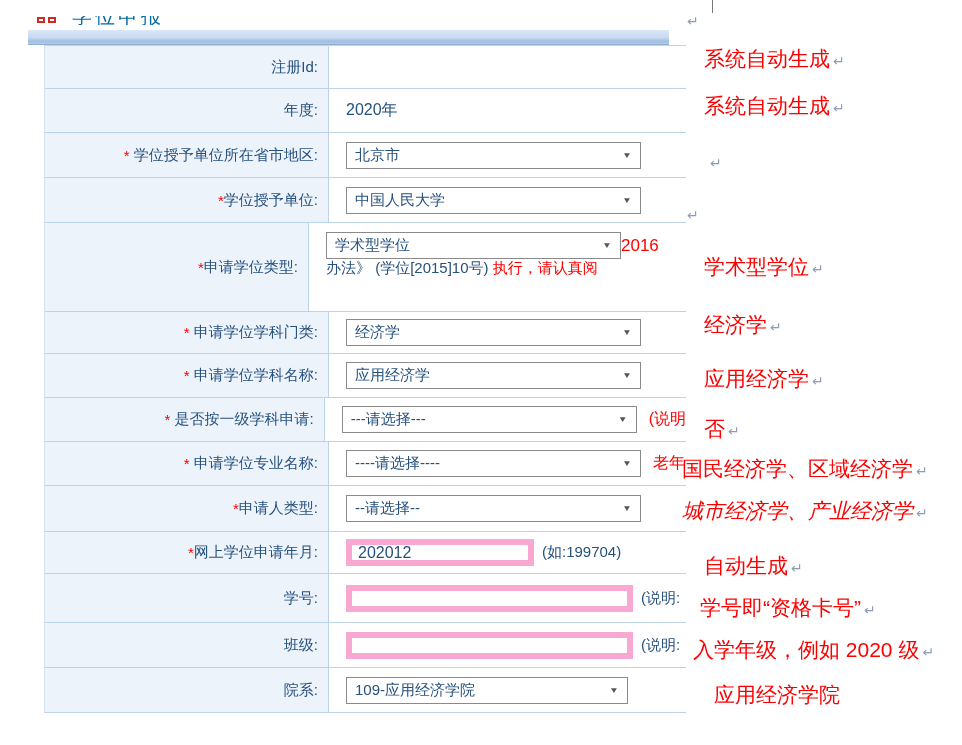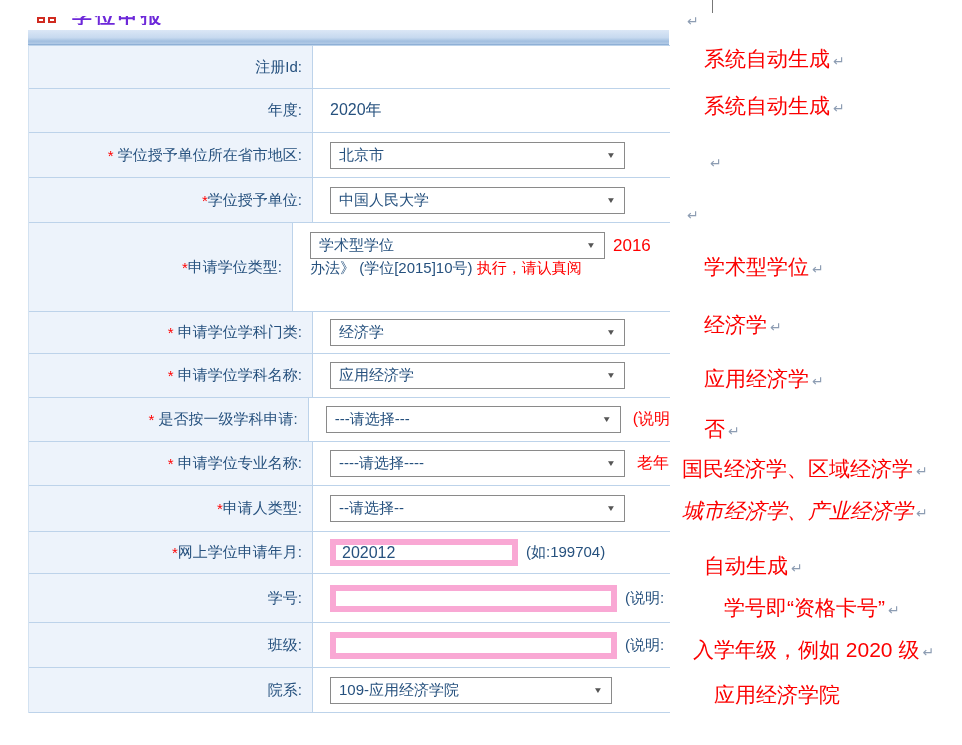--- a/index.html
+++ b/index.html
@@ -3,32 +3,32 @@
 <meta charset="utf-8">
 <style>
   html,body{margin:0;padding:0;}
   body{
     width:962px;height:745px;position:relative;background:#ffffff;
     font-family:"Liberation Sans","DejaVu Sans",sans-serif;
     overflow:hidden;
   }
   
   .title-strip{position:absolute;left:72px;top:16px;width:160px;height:9px;overflow:hidden;}
-  .title-strip .inner{margin-top:-13px;font-size:20px;font-weight:bold;color:#6d28d9;letter-spacing:3px;white-space:nowrap;}
+  .title-strip .inner{margin-top:-13px;font-size:20px;font-weight:normal;color:#0369a1;letter-spacing:3px;white-space:nowrap;}
   .icon-frag{position:absolute;top:17px;width:8px;height:6px;border:2px solid #d02b20;background:#fff;box-sizing:border-box;}
   .caret-line{position:absolute;width:1px;background:#777;}
   
   .header-bar{
     position:absolute;left:28px;top:30px;width:641px;height:14px;
     background:linear-gradient(to bottom,#dbe7f6 0%,#c6d9ef 55%,#a2bfe0 80%,#b2cae6 100%);
     border-bottom:1px solid #8fb0d6;
   }
   
   .form-table{
-    position:absolute;left:28px;top:45px;width:641px;
+    position:absolute;left:44px;top:45px;width:641px;
     border-top:1px solid #bdd3ea;border-left:1px solid #d3e2f1;
   }
   .row{display:flex;box-sizing:border-box;border-bottom:1px solid #bdd3ea;}
   .cell-label{
     width:284px;box-sizing:border-box;background:#edf3fb;border-right:1px solid #bdd3ea;
     display:flex;align-items:center;justify-content:flex-end;
     padding-right:10px;color:#26517e;font-size:15px;
   }
   .cell-value{
     flex:1;background:#ffffff;display:flex;align-items:center;
@@ -41,21 +41,21 @@
     padding:8px 8px;color:#26517e;font-size:15px;cursor:default;
   }
   .sel .arrow{font-size:10px;color:#555;transform:scaleY(.85);}
   .txt{
     height:27px;box-sizing:border-box;border:6px solid #f9a8d4;background:#fff;
     font-family:"Liberation Sans","DejaVu Sans",sans-serif;
     font-size:16px;color:#26517e;padding:0 6px;
   }
   .suffix{margin-left:8px;color:#26517e;font-size:15px;white-space:nowrap;}
   .red-suffix{margin-left:12px;color:#ff0000;font-size:16px;white-space:nowrap;}
-  .red-inline{margin-left:8px;color:#ff0000;font-size:17px;white-space:nowrap;}
+  .red-inline{color:#ff0000;font-size:17px;white-space:nowrap;}
   .stacked{display:block;padding-top:9px;}
   .line1{display:flex;align-items:center;}
   .line2{font-size:15px;white-space:nowrap;overflow:hidden;width:360px;}
   .line2 .navy{color:#26517e;}
   .line2 .red{color:#ff0000;}
   
   .ann{position:absolute;font-size:21px;line-height:26px;color:#fb0000;white-space:nowrap;}
   .pmark{color:#8d9db3;font-size:14px;margin-left:3px;}
 </style>
 </head>
@@ -252,15 +252,15 @@
 <div class="ann" style="left:704px;top:93px;"><span>系统自动生成</span><span class="pmark">↵</span></div>
 <div class="ann" style="left:707px;top:148px;"><span></span><span class="pmark">↵</span></div>
 <div class="ann" style="left:684px;top:200px;"><span></span><span class="pmark">↵</span></div>
 <div class="ann" style="left:704px;top:254px;"><span>学术型学位</span><span class="pmark">↵</span></div>
 <div class="ann" style="left:704px;top:312px;"><span>经济学</span><span class="pmark">↵</span></div>
 <div class="ann" style="left:704px;top:366px;"><span>应用经济学</span><span class="pmark">↵</span></div>
 <div class="ann" style="left:704px;top:416px;"><span>否</span><span class="pmark">↵</span></div>
 <div class="ann" style="left:682px;top:456px;"><span>国民经济学、区域经济学</span><span class="pmark">↵</span></div>
 <div class="ann" style="left:682px;top:498px;font-style:italic;"><span>城市经济学、产业经济学</span><span class="pmark">↵</span></div>
 <div class="ann" style="left:704px;top:553px;"><span>自动生成</span><span class="pmark">↵</span></div>
-<div class="ann" style="left:700px;top:595px;margin-left:24px;"><span>学号即“资格卡号”</span><span class="pmark">↵</span></div>
+<div class="ann" style="left:700px;top:595px;"><span>学号即“资格卡号”</span><span class="pmark">↵</span></div>
 <div class="ann" style="left:693px;top:637px;"><span>入学年级，例如 2020 级</span><span class="pmark">↵</span></div>
 <div class="ann" style="left:714px;top:682px;"><span>应用经济学院</span></div>
 
 </body></html>

